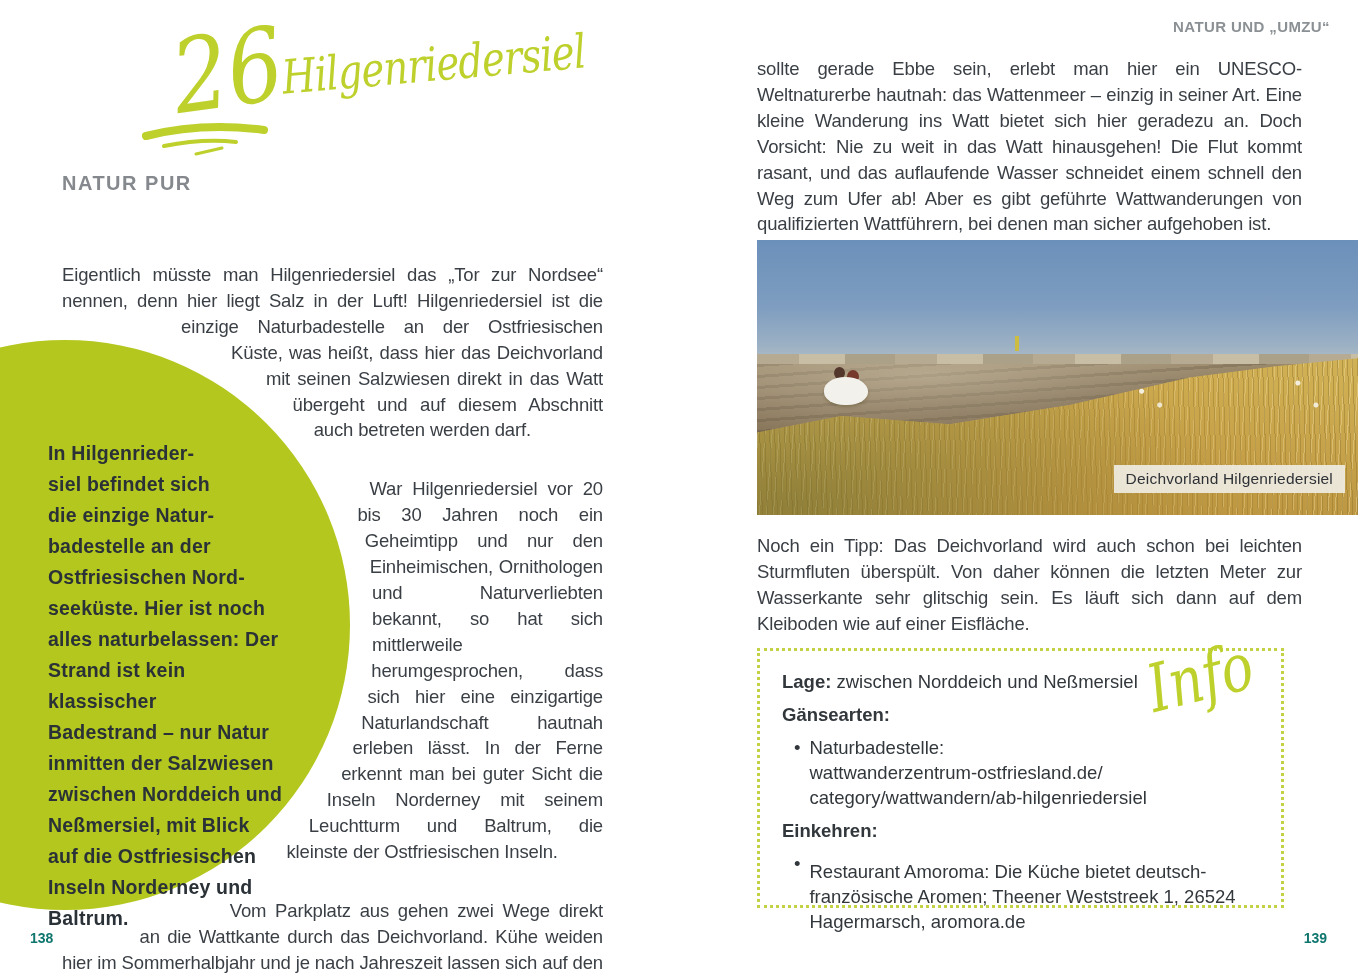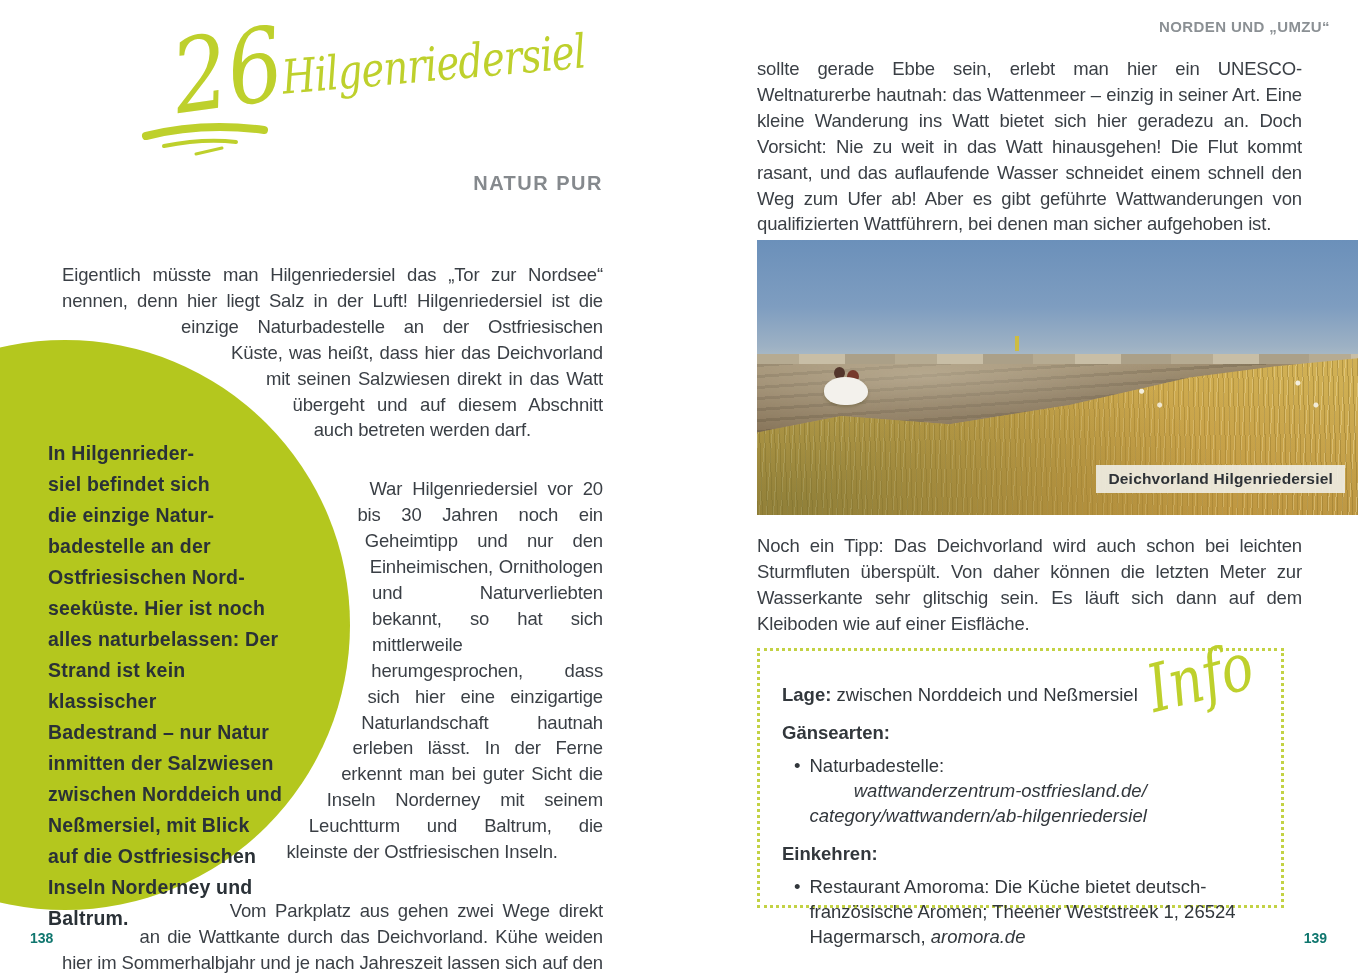--- a/index.html
+++ b/index.html
@@ -22,21 +22,21 @@
     position:absolute;left:166px;top:28px;font-size:102px;line-height:1;
     transform:rotate(-8deg) scaleX(.85);transform-origin:left top;
   }
   .chapter-title{
     position:absolute;left:280px;top:54px;font-size:47px;line-height:1;
     transform:rotate(-5deg) scaleX(.82);transform-origin:left top;letter-spacing:-1px;
   }
   .swoosh{position:absolute;left:138px;top:118px;}
 
   .subtitle{
-    position:absolute;left:62px;top:172px;width:541px;text-align:right;
+    position:absolute;left:62px;top:172px;width:541px;text-align:left;
     font-size:20px;font-weight:bold;color:#85898d;letter-spacing:1.5px;
   }
 
   
   .green-disc{
     position:absolute;left:-220px;top:340px;width:570px;height:570px;
     border-radius:50%;background:#b4c71e;
   }
   .left-flow{
     position:absolute;left:62px;top:262px;width:541px;
@@ -97,46 +97,46 @@
   .photo-pole{position:absolute;left:43%;top:35%;width:4px;height:15px;background:#cdbc42;}
   .figures{position:absolute;left:10.5%;top:46%;width:60px;height:50px;}
   .fig-head-1{position:absolute;left:14px;top:0;width:11px;height:12px;border-radius:50%;background:#53362c;}
   .fig-head-2{position:absolute;left:27px;top:3px;width:12px;height:13px;border-radius:50%;background:#76392b;}
   .fig-body{
     position:absolute;left:4px;top:10px;width:44px;height:28px;background:#f3f1ec;
     border-radius:48% 52% 46% 46%;box-shadow:0 2px 3px rgba(90,80,40,.35);
   }
   .photo-caption{
     position:absolute;right:13px;bottom:22px;background:rgba(238,235,226,.92);
-    color:#2e3237;font-size:15.5px;font-weight:bold;padding:5px 12px;letter-spacing:.2px;
+    color:#2e3237;font-size:15.5px;font-weight:normal;padding:5px 12px;letter-spacing:.2px;
   }
 
   
   .info-box{
     position:absolute;left:757px;top:648px;width:527px;height:260px;box-sizing:border-box;
     border:3px dotted #c3d244;padding:18px 22px 14px 22px;font-size:18.5px;color:#32373c;
   }
   .info-badge{
     position:absolute;top:-6px;right:14px;font-size:66px;line-height:1;
     transform:rotate(-14deg) scaleX(.8);transform-origin:center;
   }
   .b{font-weight:bold;}
-  .info-line{margin-bottom:8px;line-height:25px;margin-top:13px;}
+  .info-line{margin-bottom:8px;line-height:25px;}
   .bullet-row{display:flex;margin:2px 0 8px 12px;line-height:25px;}
   .bullet-glyph{margin-right:9px;}
-  .ital{font-style:italic;text-align:right;}
+  .ital{}
   .pre{white-space:pre-line;}
-  .wrapw{width:440px;}
+  .wrapw{width:440px;margin-top:8px;}
 </style>
 </head>
 <body>
 
 <div class="page">
 
-  <div class="running-head">NORDEN UND „UMZU“</div>
+  <div class="running-head">NATUR UND „UMZU“</div>
 
   <div class="chapter-num script">26</div>
   <svg class="swoosh" width="140" height="44" viewBox="0 0 140 44">
     <path d="M8 18 Q 64 4 126 12" stroke="#bed02c" stroke-width="8" fill="none" stroke-linecap="round"></path>
     <path d="M26 28 Q 66 20 98 24" stroke="#bed02c" stroke-width="4" fill="none" stroke-linecap="round"></path>
     <path d="M58 36 L 84 30" stroke="#bed02c" stroke-width="3" fill="none" stroke-linecap="round"></path>
   </svg>
   <div class="chapter-title script">Hilgenriedersiel</div>
   <div class="subtitle">NATUR PUR</div>
 

